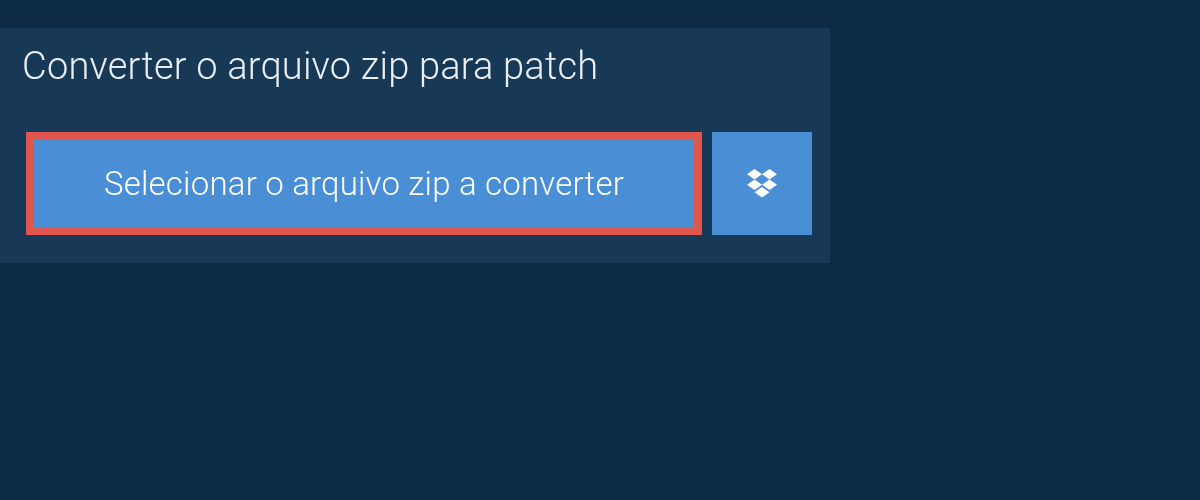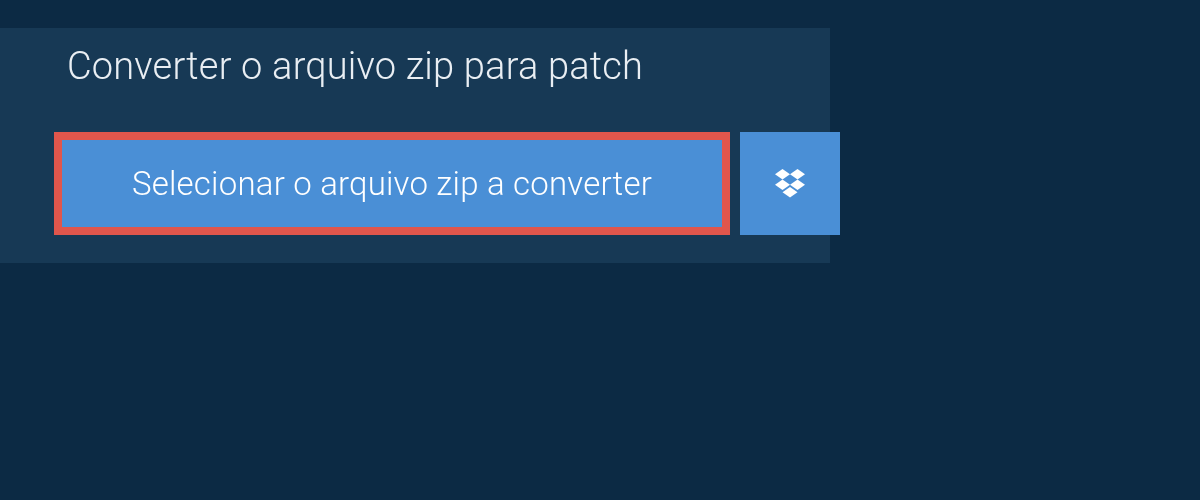--- a/index.html
+++ b/index.html
@@ -23,32 +23,30 @@
     .title-bar {
       background: #173955;
       padding: 16px 22px 18px 22px;
       width: 710px;
     }
     .title {
       color: #e9eef3;
       font-size: 38px;
       font-weight: 300;
       letter-spacing: 0.2px;
-      text-align: center;
     }
     .button-row {
       padding: 26px 26px 28px 26px;
       display: flex;
       gap: 10px;
       align-items: stretch;
     }
     .select-button-wrap {
       border: 8px solid #e0564c;
       display: inline-block;
-      margin-left: 28px;
     }
     .select-button {
       background: #4a8fd6;
       color: #ffffff;
       font-size: 33px;
       font-weight: 300;
       padding: 24px 48px;
       cursor: pointer;
       text-align: center;
       min-width: 660px;

